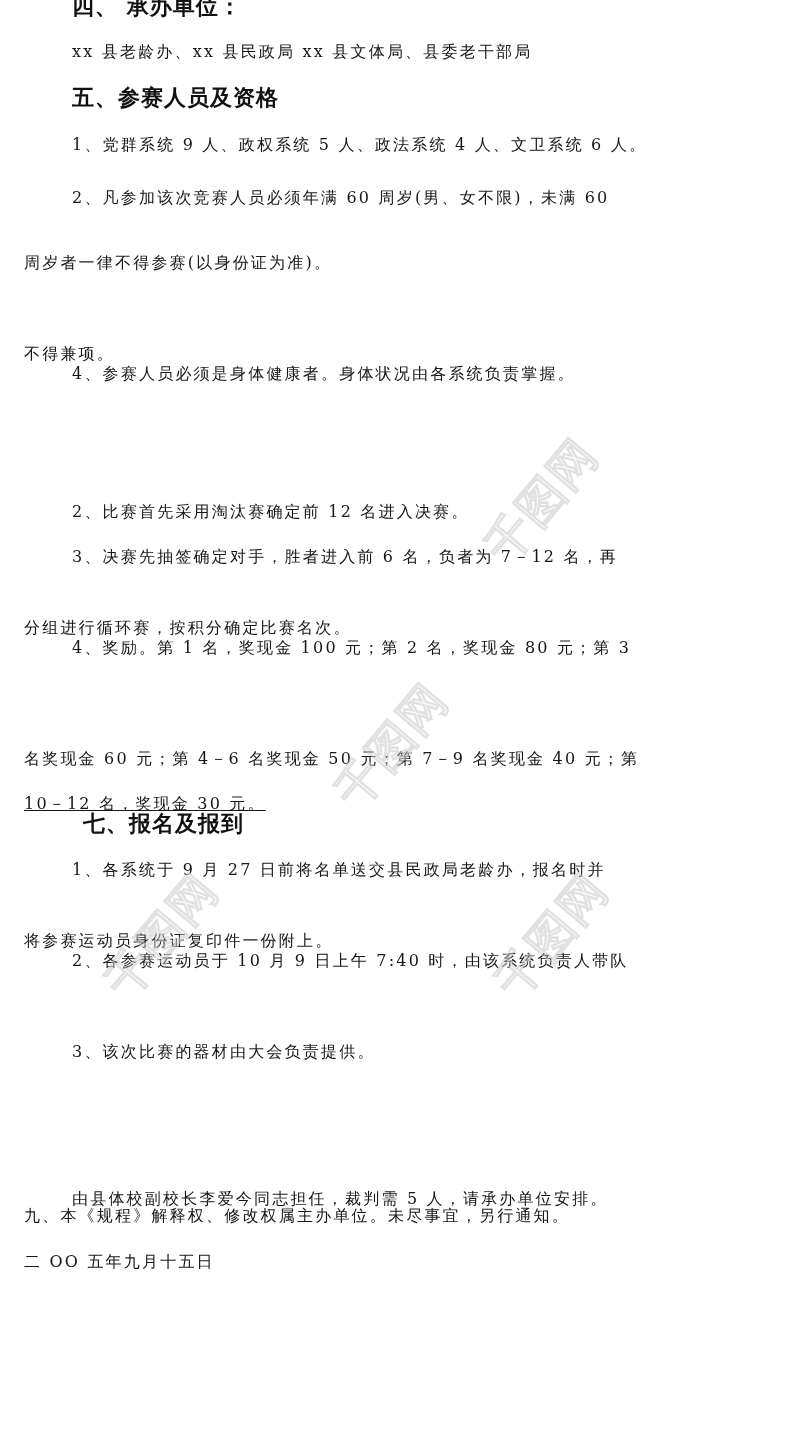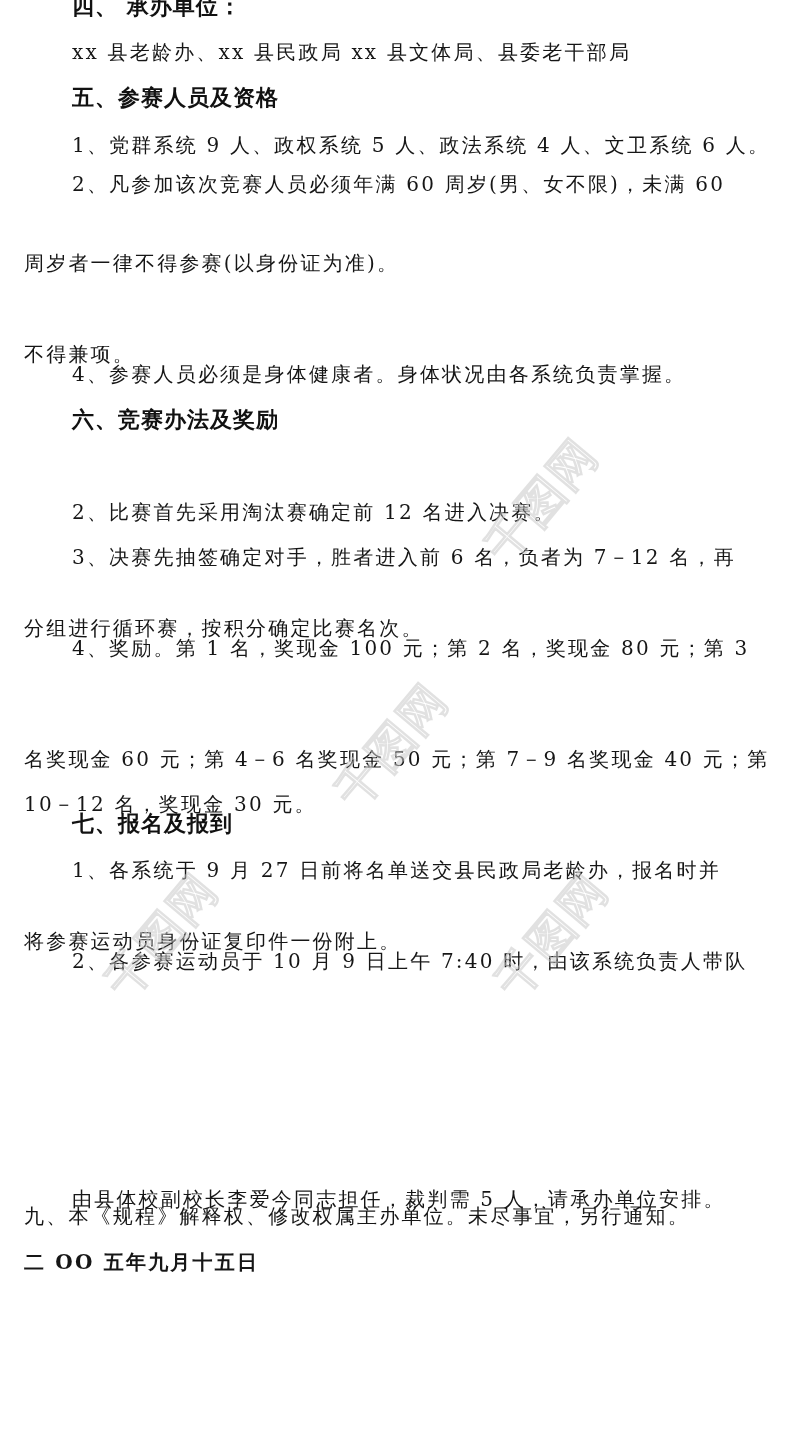--- a/index.html
+++ b/index.html
@@ -18,21 +18,21 @@
   .page {
     position: absolute;
     left: 0; top: 0;
     width: 800px;
     height: 1052px;
     background: #ffffff;
   }
   .line {
     position: absolute;
     white-space: nowrap;
-    font-size: 20px;
+    font-size: 16px;
     line-height: 30px;
     letter-spacing: 2.2px;
     color: #161616;
   }
   .indent { left: 72px; }
   .flush  { left: 24px; margin-top: 26px; }
   .heading {
     font-family: "DejaVu Sans", "Liberation Sans", sans-serif;
     font-weight: bold;
     font-size: 22px;
@@ -55,41 +55,41 @@
 </head>
 <body>
 
 <div class="page">
 
   <div class="line indent heading" style="top:-8px;">四、 承办单位：</div>
   <div class="line indent" style="top:37px;">xx 县老龄办、xx 县民政局 xx 县文体局、县委老干部局</div>
 
   <div class="line indent heading" style="top:83px;font-family:Liberation Serif, serif;">五、参赛人员及资格</div>
   <div class="line indent" style="top:130px;">1、党群系统 9 人、政权系统 5 人、政法系统 4 人、文卫系统 6 人。</div>
-  <div class="line indent" style="top:169px;">2、凡参加该次竞赛人员必须年满 60 周岁(男、女不限)，未满 60</div>
+  <div class="line indent" style="top:183px;">2、凡参加该次竞赛人员必须年满 60 周岁(男、女不限)，未满 60</div>
   <div class="line flush" style="top:222px;">周岁者一律不得参赛(以身份证为准)。</div>
   <div class="line flush" style="top:313px;">不得兼项。</div>
   <div class="line indent" style="top:359px;">4、参赛人员必须是身体健康者。身体状况由各系统负责掌握。</div>
 
-  <div class="line indent heading" style="top:405px;">六、竞赛办法及奖励</div>
   <div class="line indent" style="top:497px;">2、比赛首先采用淘汰赛确定前 12 名进入决赛。</div>
   <div class="line indent" style="top:542px;">3、决赛先抽签确定对手，胜者进入前 6 名，负者为 7－12 名，再</div>
   <div class="line flush" style="top:587px;">分组进行循环赛，按积分确定比赛名次。</div>
   <div class="line indent" style="top:633px;">4、奖励。第 1 名，奖现金 100 元；第 2 名，奖现金 80 元；第 3</div>
   <div class="line flush" style="top:718px;">名奖现金 60 元；第 4－6 名奖现金 50 元；第 7－9 名奖现金 40 元；第</div>
-  <div class="line flush" style="top:763px;">10－12 名，奖现金 30 元。</div>
+  <div class="line flush" style="top:763px;text-decoration:underline;">10－12 名，奖现金 30 元。</div>
 
-  <div class="line indent heading" style="top:809px;">七、报名及报到</div>
+  <div class="line indent heading" style="top:809px;margin-left:11px;">七、报名及报到</div>
   <div class="line indent" style="top:855px;">1、各系统于 9 月 27 日前将名单送交县民政局老龄办，报名时并</div>
   <div class="line flush" style="top:900px;">将参赛运动员身份证复印件一份附上。</div>
   <div class="line indent" style="top:946px;">2、各参赛运动员于 10 月 9 日上午 7:40 时，由该系统负责人带队</div>
+  <div class="line indent" style="top:1037px;">3、该次比赛的器材由大会负责提供。</div>
 
   <div class="line indent" style="top:1184px;">由县体校副校长李爱今同志担任，裁判需 5 人，请承办单位安排。</div>
 
   <div class="line flush" style="top:1175px;">九、本《规程》解释权、修改权属主办单位。未尽事宜，另行通知。</div>
-  <div class="line flush" style="top:1221px;font-weight:bold;">二 OO 五年九月十五日</div>
+  <div class="line flush" style="top:1221px;">二 OO 五年九月十五日</div>
 
   <div class="watermark" style="left:470px; top:470px;">千图网</div>
   <div class="watermark" style="left:320px; top:715px;">千图网</div>
   <div class="watermark" style="left:90px; top:905px;">千图网</div>
   <div class="watermark" style="left:480px; top:905px;">千图网</div>
 
 </div>
 
 </body></html>

